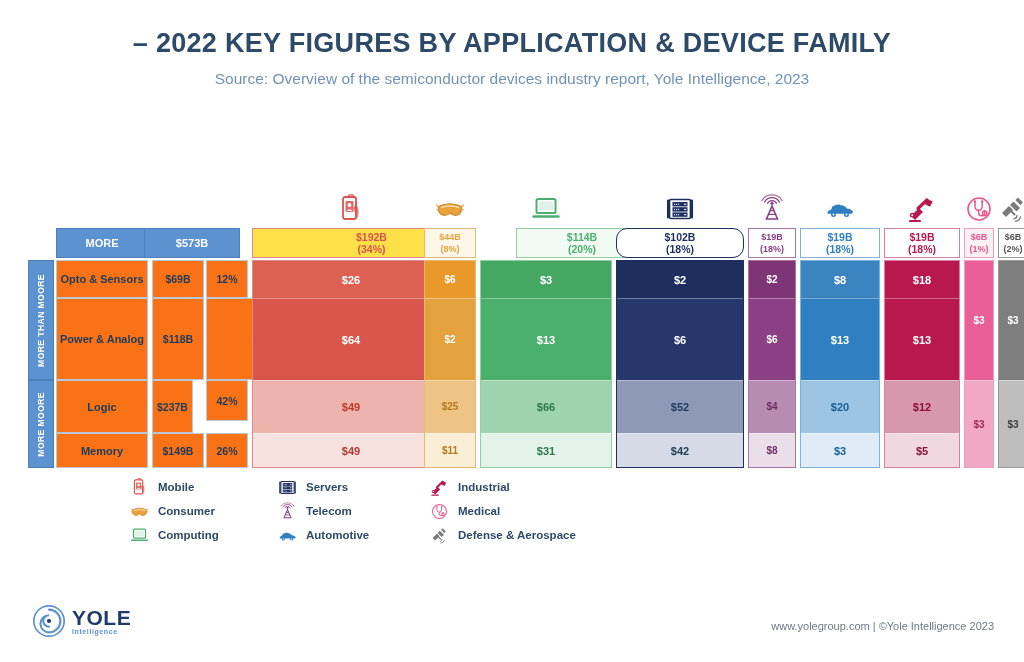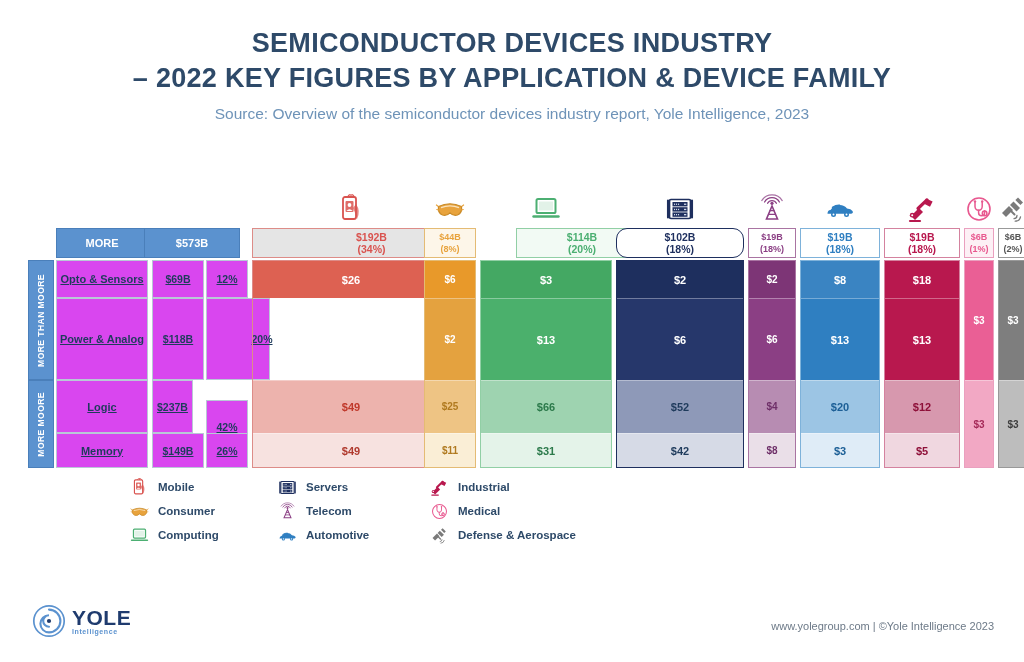--- a/index.html
+++ b/index.html
@@ -47,25 +47,24 @@
   
   .side-group {
     position:absolute; left:0; width:26px;
     background:#5b92cf; border:1.3px solid #4a7fba; color:#fff;
     font-size:8.6px; font-weight:bold; letter-spacing:.4px;
     display:flex; align-items:center; justify-content:center; text-align:center;
   }
   .side-group span { writing-mode:vertical-rl; transform:rotate(180deg); line-height:11px; }
 
   .fam-cell, .num-cell, .pct-cell {
-    position:absolute; border:1.3px solid #b9c7d6; background:#d946ef;
+    position:absolute; border:1.3px solid #b9c7d6; background:#f97316;
     display:flex; align-items:center; justify-content:center;
     font-size:10.5px; font-weight:bold; color:#1f3b5c; text-align:center;
     line-height:12px;
-    text-decoration:underline;
   }
   .fam-cell { font-size:11px; }
 
   
   .mcell {
     position:absolute; display:flex; align-items:center; justify-content:center;
     font-size:11px; font-weight:bold; line-height:12px; overflow:hidden;
     border-top:1px solid rgba(255,255,255,.35);
   }
   .mcell.tight { font-size:10px; }
@@ -83,21 +82,20 @@
   #logo { position:absolute; left:32px; top:2px; display:flex; align-items:center; }
   #logo-txt { margin-left:6px; }
   #logo-name { font-size:21px; font-weight:bold; color:#1f3b6e; letter-spacing:.5px; line-height:20px; }
   #logo-sub { font-size:7px; font-weight:bold; color:#5b92cf; letter-spacing:.6px; }
   #credit { position:absolute; right:30px; top:18px; font-size:11px; color:#6d7a88; }
 </style>
 </head>
 <body>
 
 <div id="title-block">
-  <div class="title-line">SEMICONDUCTOR DEVICES INDUSTRY</div>
   <div class="title-line">– 2022 KEY FIGURES BY APPLICATION &amp; DEVICE FAMILY</div>
   <div id="subtitle">Source: Overview of the semiconductor devices industry report, Yole Intelligence, 2023</div>
 </div>
 
 <div id="matrix">
   <div id="icon-row">
       <div class="icon-cell" style="left: 224px; width: 198px;">
         <svg width="30" height="30" viewBox="0 0 30 30">
           <rect x="7" y="3" width="13" height="22" rx="2" fill="none" stroke="#d9534f" stroke-width="1.8"></rect>
       <rect x="9.5" y="7" width="8" height="11" rx="1" fill="#d9534f" opacity=".85"></rect>
@@ -194,21 +192,21 @@
         </svg>
       </div>
     </div>
   <div id="header-row">
     <div class="hdr hdr-total" style="left:28px;width:92px;">
       <span>MORE</span>
     </div>
     <div class="hdr hdr-total" style="left:116px;width:96px;justify-content:center;">
       <span>$573B</span>
     </div>
-  <div class="hdr" style="left: 224px; width: 198px; background: #e5e5e5; color: rgb(217, 83, 79); border-color: rgb(221, 140, 136); padding-left: 41px;">
+  <div class="hdr" style="left: 224px; width: 198px; background: #fde047; color: rgb(217, 83, 79); border-color: rgb(221, 140, 136); padding-left: 41px;">
         <span>$192B</span>
         <span>(34%)</span>
       </div>
       <div class="hdr tight" style="left: 396px; width: 52px; background: rgb(253, 246, 233); color: rgb(232, 163, 61); border-color: rgb(228, 187, 116); font-size: 9px;">
         <span>$44B</span>
         <span>(8%)</span>
       </div>
       <div class="hdr" style="left: 452px; width: 132px; background: rgb(242, 250, 244); color: rgb(76, 175, 114); border-color: rgb(145, 207, 165); margin-left: 36px;">
         <span>$114B</span>
         <span>(20%)</span>
@@ -246,25 +244,26 @@
         <span>MORE MOORE</span>
       </div>
       <div class="fam-cell" style="left: 28px; width: 92px; top: 0px; height: 38px;">Opto &amp; Sensors</div>
       <div class="num-cell" style="left: 124px; width: 52px; top: 0px; height: 38px;">$69B</div>
       <div class="pct-cell" style="left: 178px; width: 42px; top: 0px; height: 38px;">12%</div>
       <div class="fam-cell" style="left: 28px; width: 92px; top: 38px; height: 82px;">Power &amp; Analog</div>
       <div class="num-cell" style="left: 124px; width: 52px; top: 38px; height: 82px;">$118B</div>
       <div class="pct-cell" style="left: 178px; width: 64px; top: 38px; height: 82px; padding-left: 48px;">20%</div>
       <div class="fam-cell" style="left: 28px; width: 92px; top: 120px; height: 53px;">Logic</div>
       <div class="num-cell" style="left: 124px; width: 41px; top: 120px; height: 53px;">$237B</div>
-      <div class="pct-cell" style="left: 178px; width: 42px; top: 120px; height: 54px; margin-top: 20px;">42%</div>
+      <div class="pct-cell" style="left: 178px; width: 42px; top: 120px; height: 41px;">42%</div>
       <div class="fam-cell" style="left: 28px; width: 92px; top: 173px; height: 35px;">Memory</div>
       <div class="num-cell" style="left: 124px; width: 52px; top: 173px; height: 35px;">$149B</div>
       <div class="pct-cell" style="left: 178px; width: 42px; top: 173px; height: 35px;">26%</div>
       <div class="mcell" style="left: 224px; width: 198px; top: 0px; height: 38px; background: rgb(221, 97, 82); color: rgb(255, 255, 255);">$26</div>
+      <div class="mcell" style="left: 224px; width: 198px; top: 38px; height: 82px; background: rgb(217, 86, 76); color: rgb(255, 255, 255);">$64</div>
       <div class="mcell" style="left: 224px; width: 198px; top: 120px; height: 53px; background: rgb(237, 179, 173); color: rgb(192, 57, 43);">$49</div>
       <div class="mcell" style="left: 224px; width: 198px; top: 173px; height: 35px; background: rgb(247, 226, 224); color: rgb(176, 58, 46);">$49</div>
       <div class="colbox" style="left: 224px; width: 198px; top: 0px; height: 208px; border-color: rgb(221, 140, 136);"></div>
       <div class="mcell tight" style="left: 396px; width: 52px; top: 0px; height: 38px; background: rgb(232, 153, 42); color: rgb(255, 255, 255);">$6</div>
       <div class="mcell tight" style="left: 396px; width: 52px; top: 38px; height: 82px; background: rgb(228, 162, 63); color: rgb(255, 255, 255);">$2</div>
       <div class="mcell tight" style="left: 396px; width: 52px; top: 120px; height: 53px; background: rgb(238, 196, 132); color: rgb(176, 122, 32);">$25</div>
       <div class="mcell tight" style="left: 396px; width: 52px; top: 173px; height: 35px; background: rgb(250, 238, 214); color: rgb(176, 122, 32);">$11</div>
       <div class="colbox" style="left: 396px; width: 52px; top: 0px; height: 208px; border-color: rgb(228, 187, 116);"></div>
       <div class="mcell" style="left: 452px; width: 132px; top: 0px; height: 38px; background: rgb(68, 168, 99); color: rgb(255, 255, 255);">$3</div>
       <div class="mcell" style="left: 452px; width: 132px; top: 38px; height: 82px; background: rgb(75, 176, 108); color: rgb(255, 255, 255);">$13</div>

